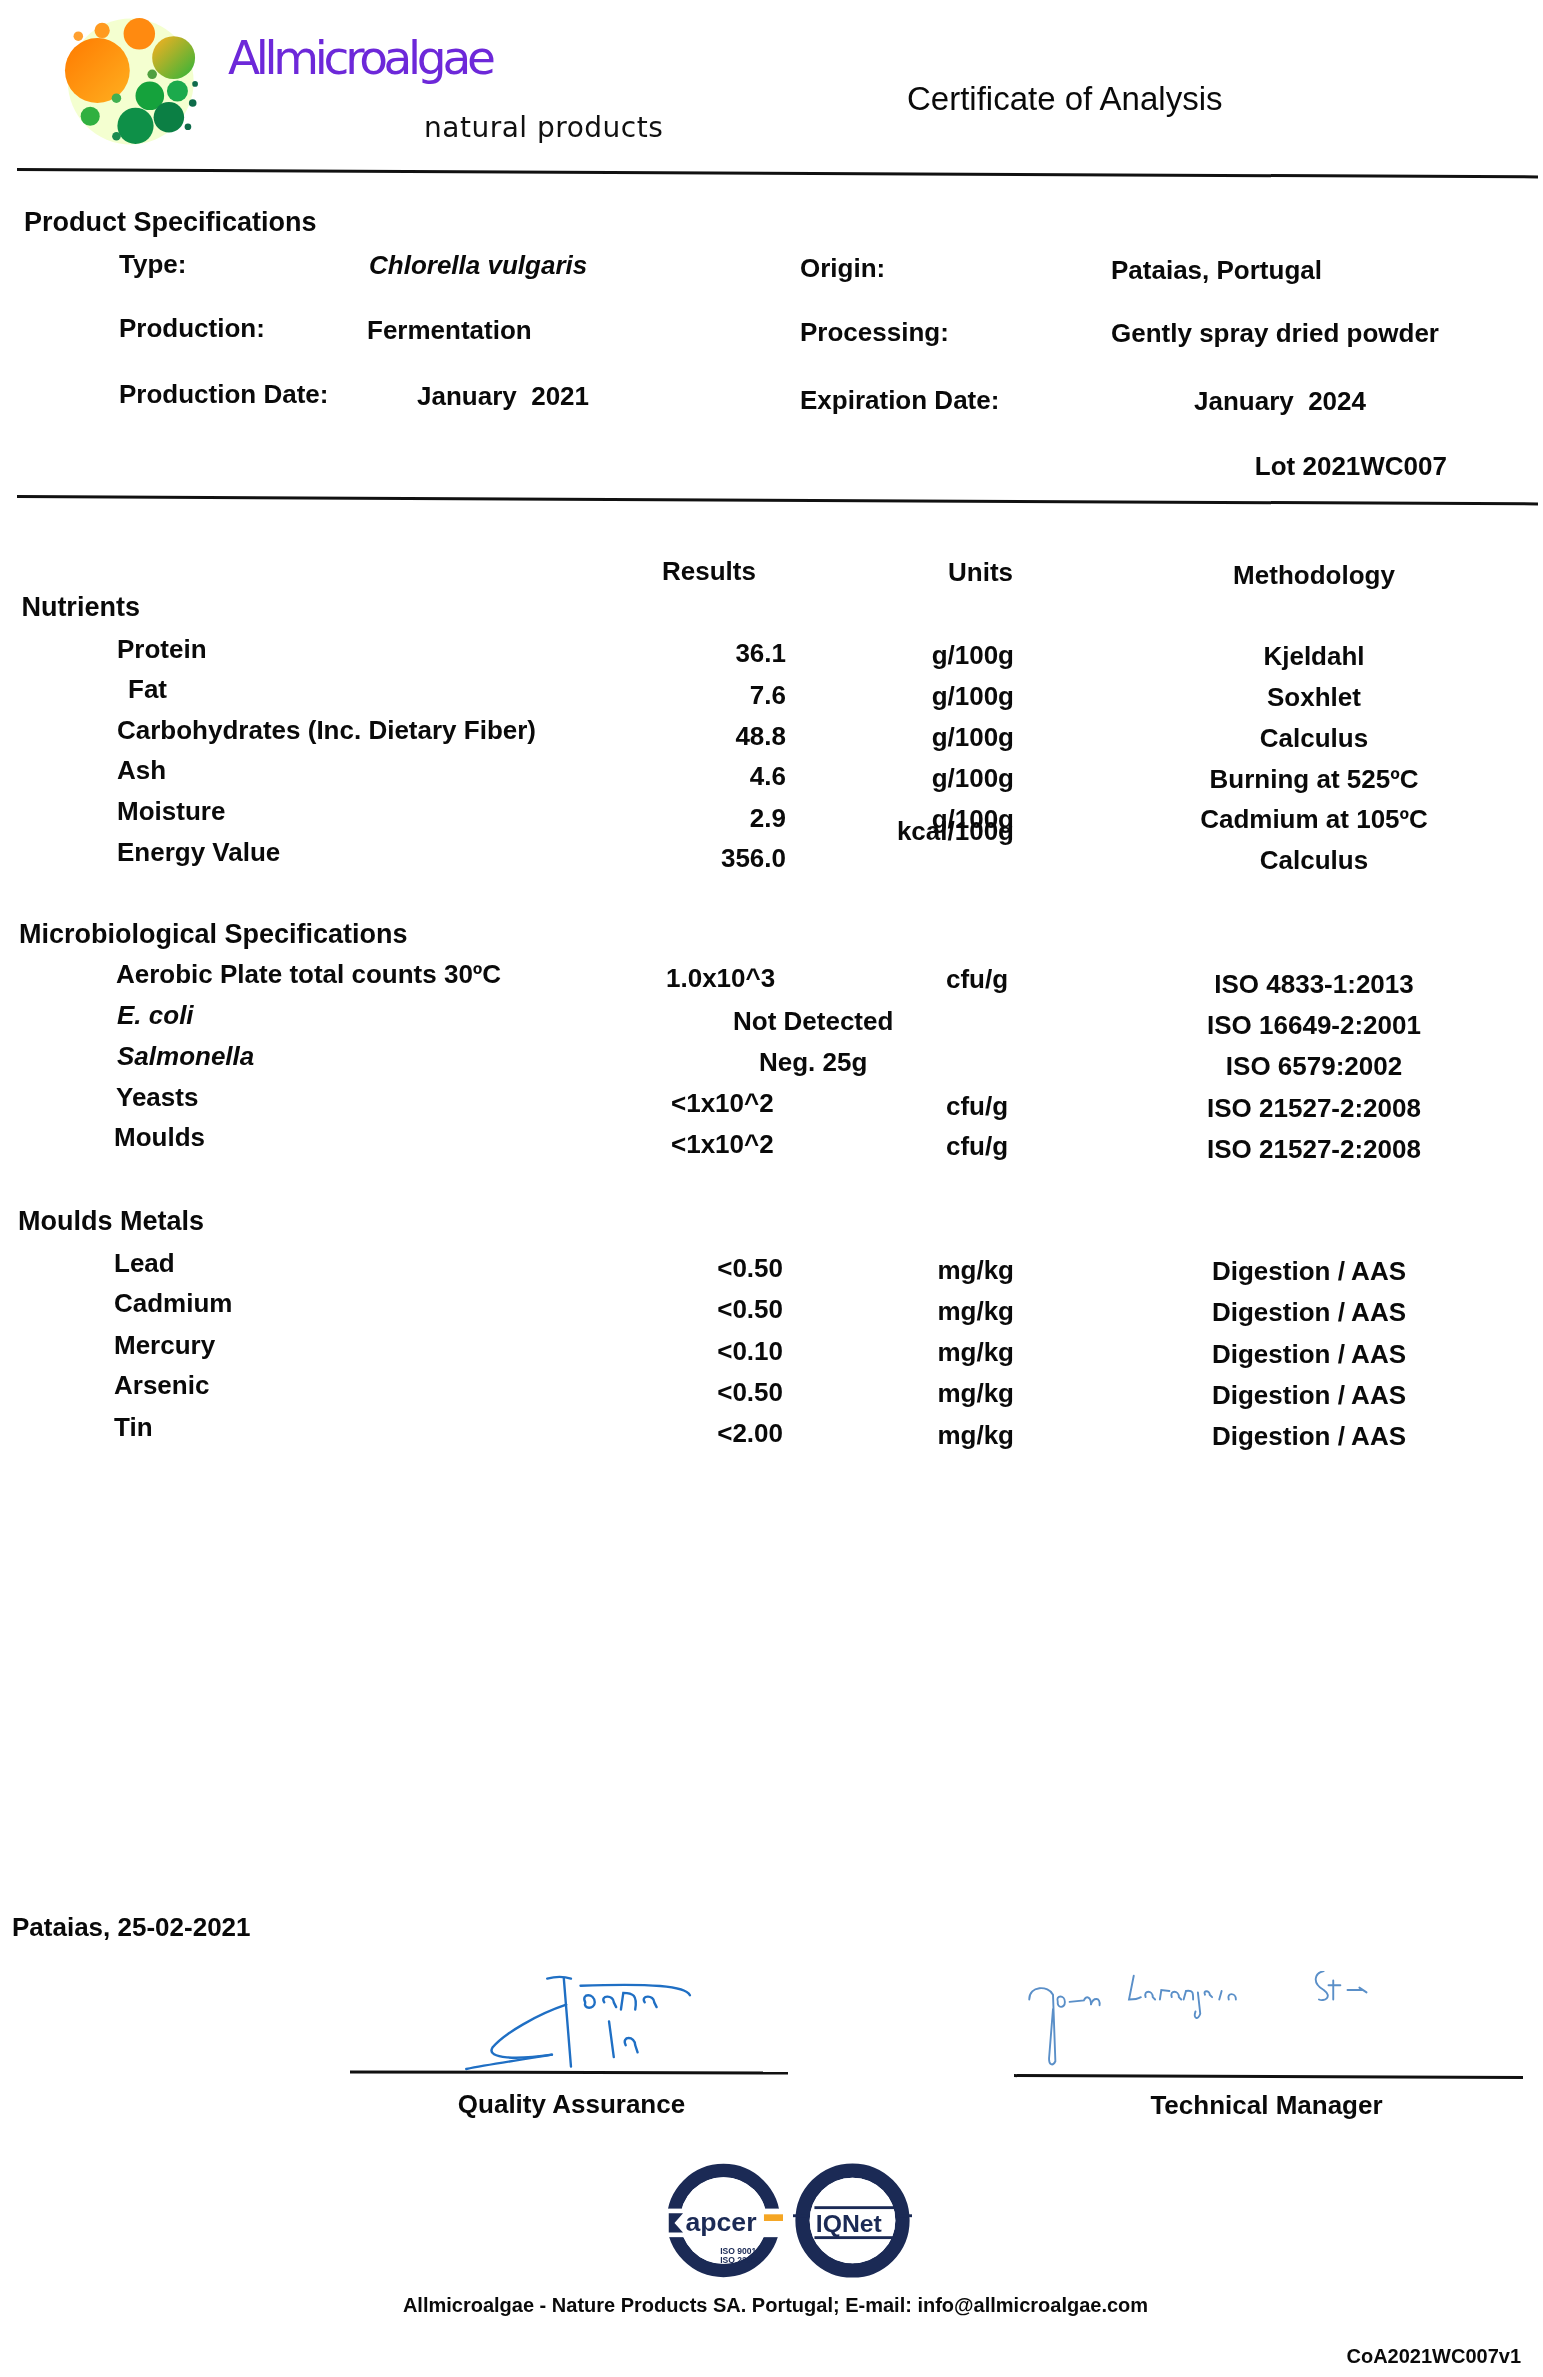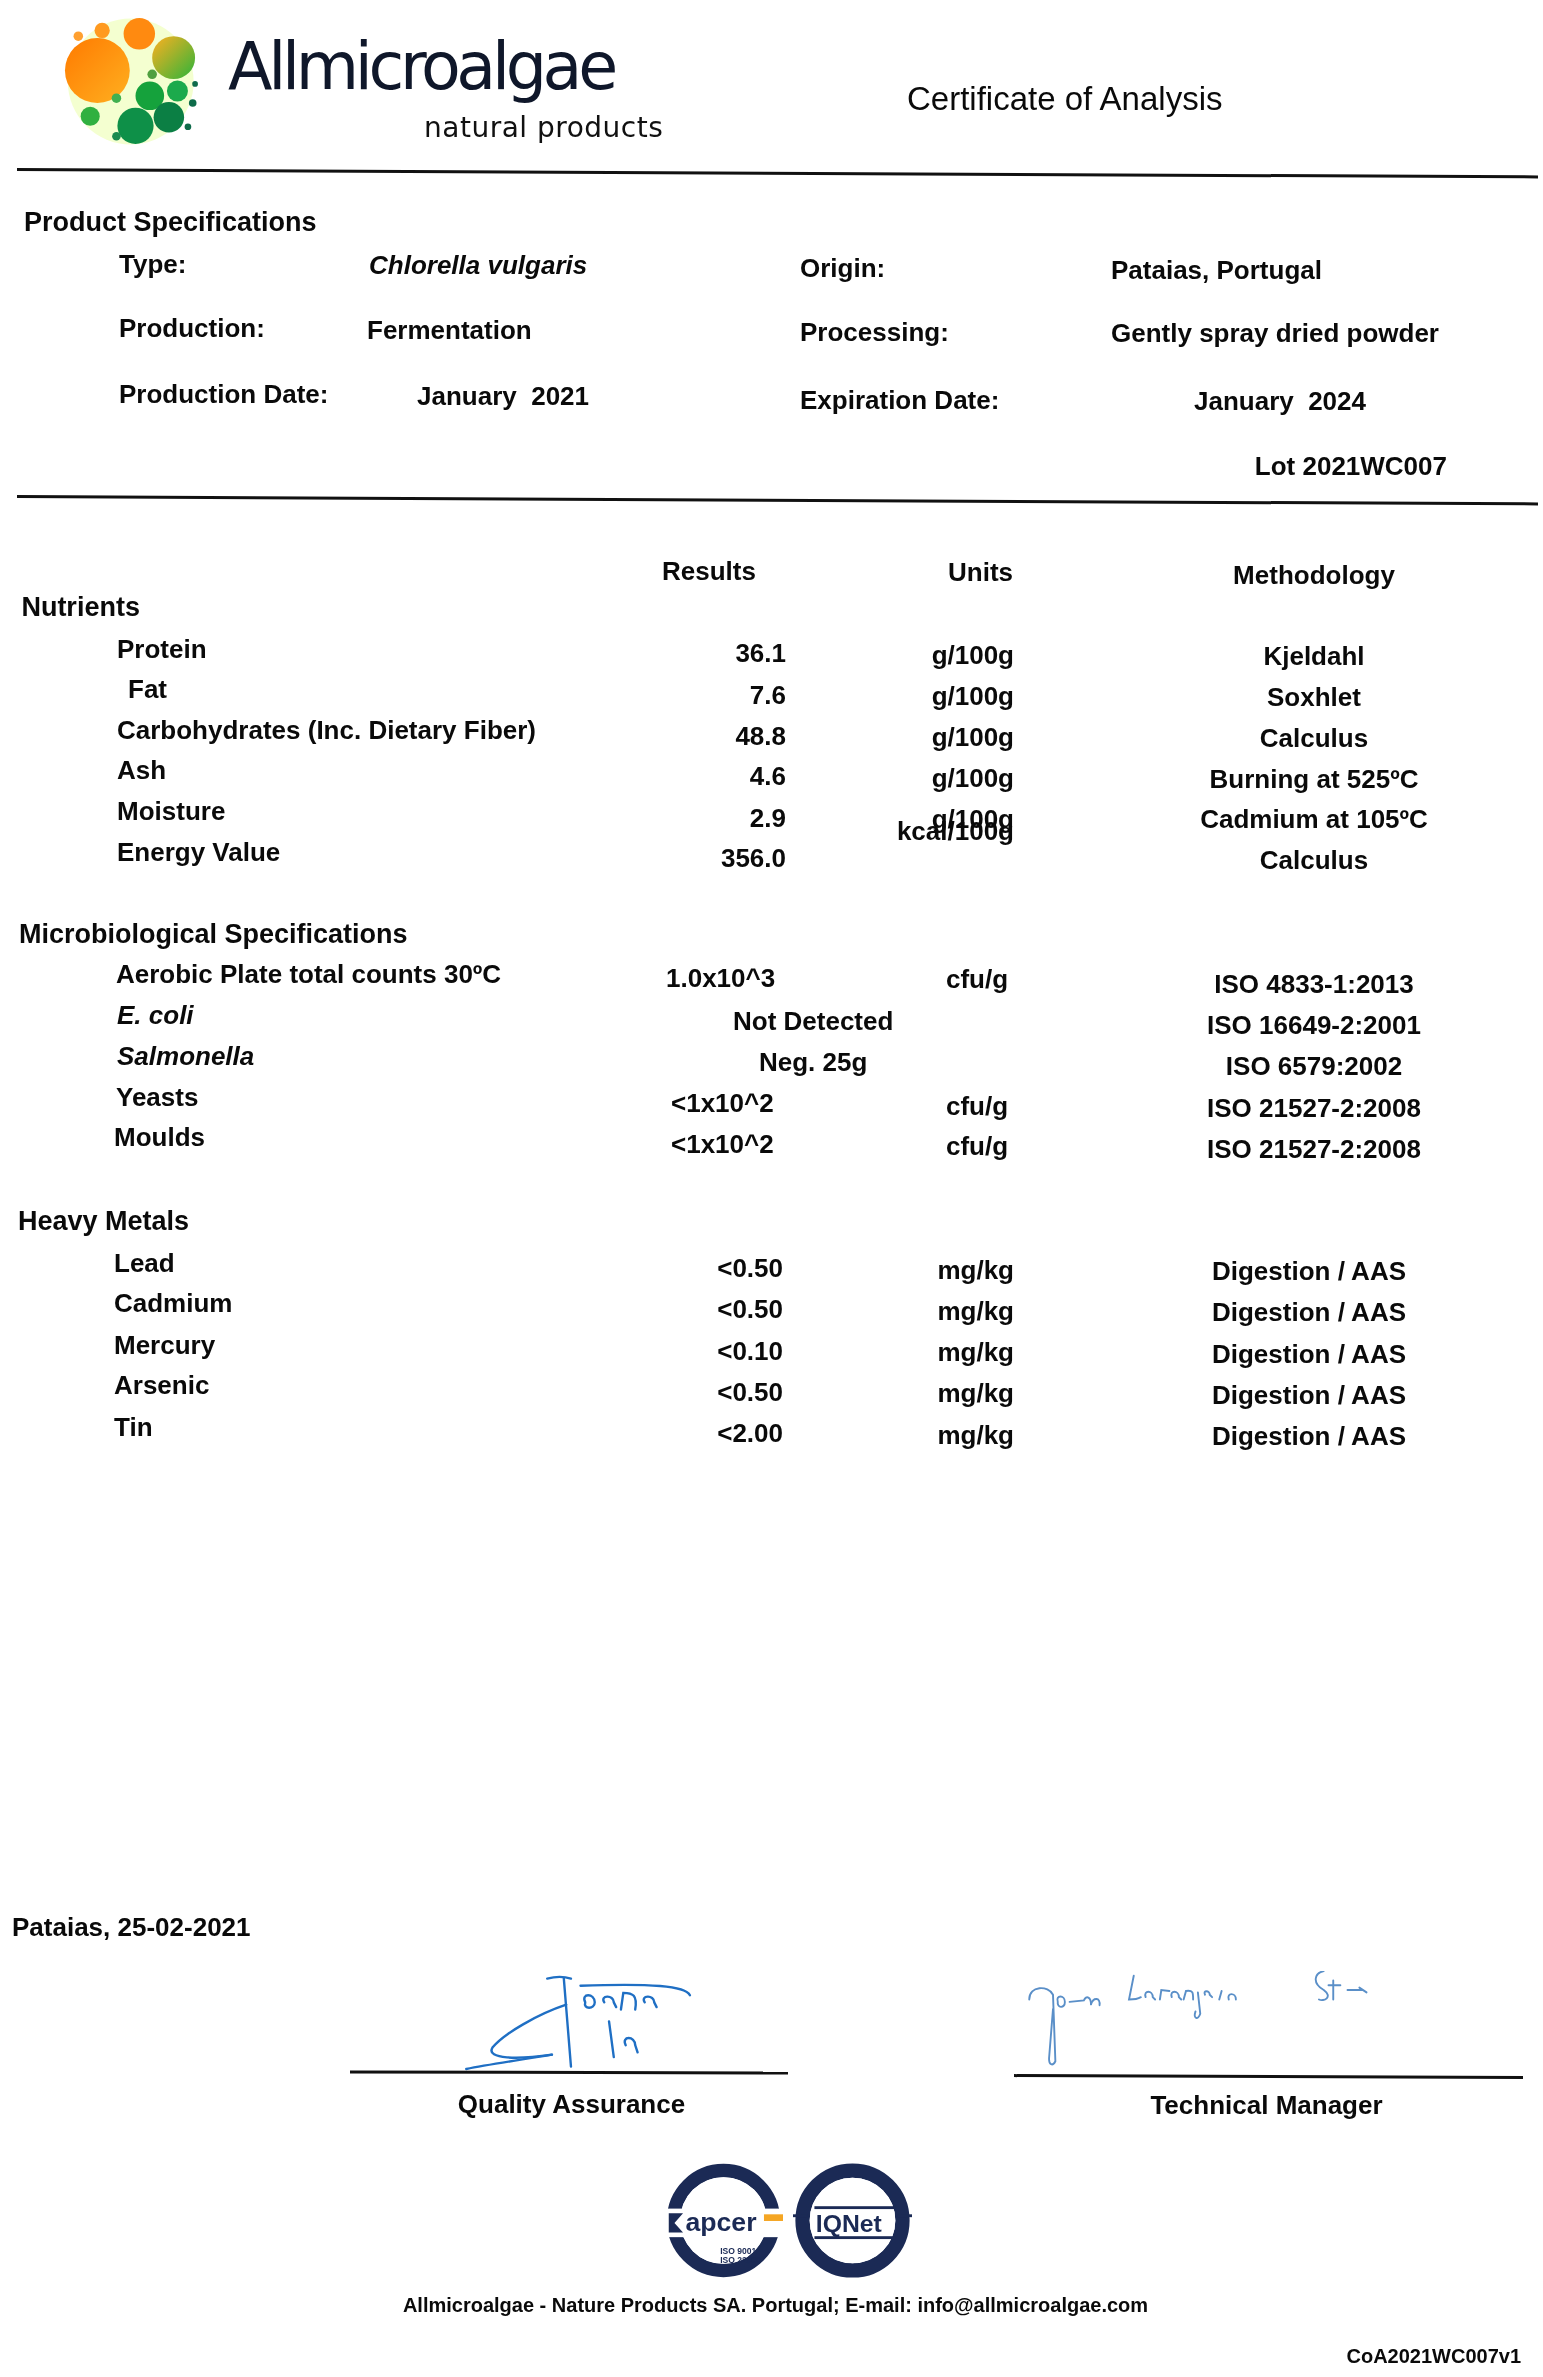--- a/index.html
+++ b/index.html
@@ -1,21 +1,21 @@
 <!DOCTYPE html>
 <html style="font-size:7.6px"><head>
 <meta charset="utf-8">
 <style>
   html, body { margin:0; padding:0; background:#ffffff; }
   body { width:1543px; height:2377px; position:relative; overflow:hidden;
          font-family:"Liberation Sans", sans-serif; color:#0a0a0a; font-weight:bold; }
   .abs { position:absolute; white-space:nowrap; }
   .logo-mark { position:absolute; left:64px; top:16.7px; width:143px; height:129px; }
   .brand { position:absolute; left:228px; top:34px; font-family:"DejaVu Sans", sans-serif;
-           font-weight:normal; font-size:65px; color:#0f172a; letter-spacing:-4.3px; line-height:1; }
+           font-weight:normal; font-size:47px; color:#6d28d9; letter-spacing:-4.3px; line-height:1; }
   .tagline { position:absolute; left:424px; top:114px; font-family:"DejaVu Sans", sans-serif;
              font-weight:normal; font-size:28px; color:#111; line-height:1; letter-spacing:0.5px; }
   .doc-title { position:absolute; left:907px; top:82px; font-size:33px; font-weight:normal; line-height:1; }
   .rule { position:absolute; height:3.3px; background:#111; transform-origin:left center; }
   .h-sec { font-size:27px; font-weight:bold; line-height:1; }
   .lbl { font-size:26px; font-weight:bold; line-height:1; }
   .it { font-style:italic; }
   .val-r { text-align:right; }
   .ctr { text-align:center; }
   .small { font-size:20px; }
@@ -151,21 +151,21 @@
   <div class="abs lbl" style="left:946px; top:1093px;">cfu/g</div>
   <div class="abs lbl ctr" style="left:1171px; top:1095px; width:286px;">ISO 21527-2:2008</div>
 </div>
 <div>
   <div class="abs lbl" style="left:114px; top:1124px;">Moulds</div>
   <div class="abs lbl" style="left:671px; top:1131px;">&lt;1x10^2</div>
   <div class="abs lbl" style="left:946px; top:1133px;">cfu/g</div>
   <div class="abs lbl ctr" style="left:1171px; top:1136px; width:286px;">ISO 21527-2:2008</div>
 </div>
 
-<div class="abs h-sec" style="left:18px; top:1208px;">Heavy Metals</div>
+<div class="abs h-sec" style="left:18px; top:1208px;">Moulds Metals</div>
 
 <div>
   <div class="abs lbl" style="left:114px; top:1250px;">Lead</div>
   <div class="abs lbl val-r" style="left:640px; top:1255px; width:143px;">&lt;0.50</div>
   <div class="abs lbl val-r" style="left:871px; top:1257px; width:143px;">mg/kg</div>
   <div class="abs lbl ctr" style="left:1166px; top:1258px; width:286px;">Digestion / AAS</div>
 </div>
 <div>
   <div class="abs lbl" style="left:114px; top:1290px;">Cadmium</div>
   <div class="abs lbl val-r" style="left:640px; top:1296px; width:143px;">&lt;0.50</div>

